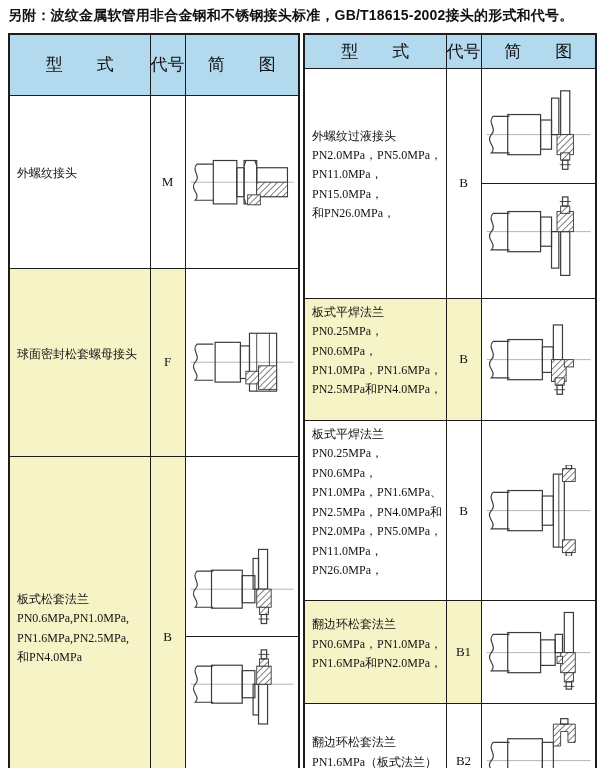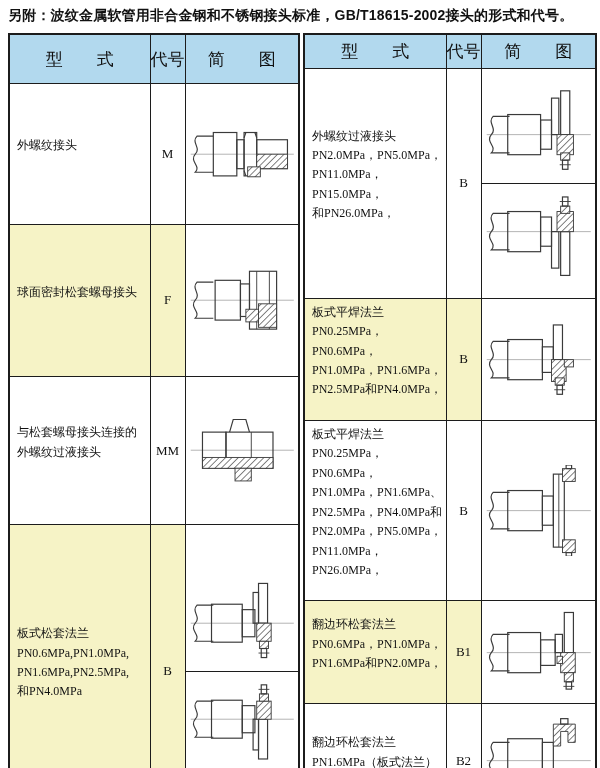--- a/index.html
+++ b/index.html
@@ -108,44 +108,20 @@
                   </defs>
                   <line x1="3" y1="50" x2="117" y2="50" stroke="#888" stroke-width="0.7"></line>
                   <path d="M 28 30 H 10 C 3 37 15 43 8 50 C 1 58 15 63 8 70 H 28" stroke="#3a3a3a" fill="none" stroke-width="1.3"></path>
                   <rect x="30" y="28" width="28" height="44" stroke="#3a3a3a" fill="none" stroke-width="1.3"></rect>
                   <rect x="58" y="32" width="10" height="36" stroke="#3a3a3a" fill="none" stroke-width="1.3"></rect>
                   <rect x="68" y="18" width="30" height="64" stroke="#3a3a3a" fill="none" stroke-width="1.3"></rect>
                   <line x1="76" y1="18" x2="76" y2="82" stroke="#3a3a3a" stroke-width="1"></line>
                   <line x1="90" y1="18" x2="90" y2="82" stroke="#3a3a3a" stroke-width="1"></line>
                   <rect x="78" y="54" width="20" height="26" fill="url(#h1)" stroke="#3a3a3a" stroke-width="1"></rect>
                   <rect x="64" y="60" width="14" height="14" fill="url(#h1)" stroke="#3a3a3a" stroke-width="1"></rect>
-                </svg>
-              </div>
-            </td>
-      </tr>
-      <tr style="height:102px">
-        <td class="type">与松套螺母接头连接的
-外螺纹过液接头</td>
-        <td class="code">MM</td>
-        <td class="diagram">
-              <div class="diag">
-                <svg viewBox="0 0 120 100" preserveAspectRatio="xMidYMid meet" xmlns="http://www.w3.org/2000/svg">
-                  <defs>
-                    <pattern id="h2" width="5" height="5" patternUnits="userSpaceOnUse" patternTransform="rotate(45)">
-                      <rect width="5" height="5" fill="#ffffff"></rect>
-                      <line x1="0" y1="0" x2="0" y2="5" stroke="#474747" stroke-width="1.5"></line>
-                    </pattern>
-                  </defs>
-                  <line x1="3" y1="50" x2="117" y2="50" stroke="#888" stroke-width="0.7"></line>
-                  <rect x="16" y="30" width="26" height="40" stroke="#3a3a3a" fill="none" stroke-width="1.3"></rect>
-                  <rect x="42" y="30" width="52" height="40" stroke="#3a3a3a" fill="none" stroke-width="1.3"></rect>
-                  <line x1="70" y1="30" x2="70" y2="70" stroke="#3a3a3a" stroke-width="1"></line>
-                  <path d="M46,30 L50,16 H64 L68,30" stroke="#3a3a3a" fill="none" stroke-width="1.3"></path>
-                  <rect x="16" y="58" width="78" height="12" fill="url(#h2)" stroke="#3a3a3a" stroke-width="1"></rect>
-                  <rect x="52" y="70" width="18" height="14" fill="url(#h2)" stroke="#3a3a3a" stroke-width="1"></rect>
                 </svg>
               </div>
             </td>
       </tr>
       <tr style="height:202px">
         <td class="type hl">板式松套法兰
 PN0.6MPa,PN1.0MPa,
 PN1.6MPa,PN2.5MPa,
 和PN4.0MPa</td>
         <td class="code hl">B</td>

